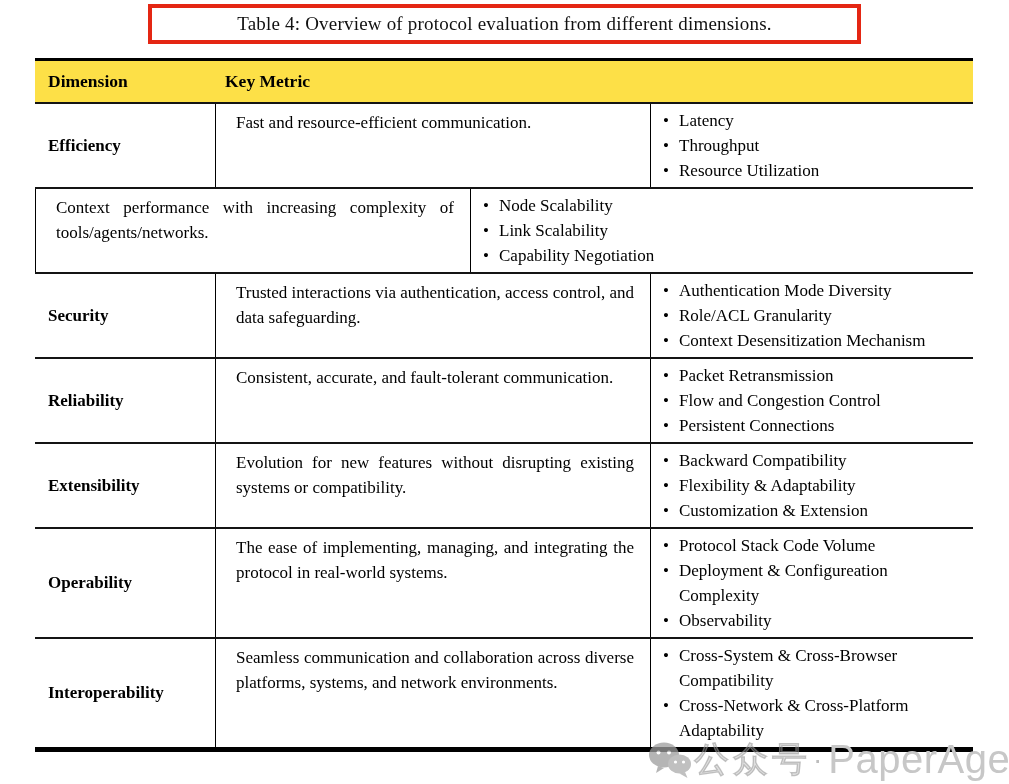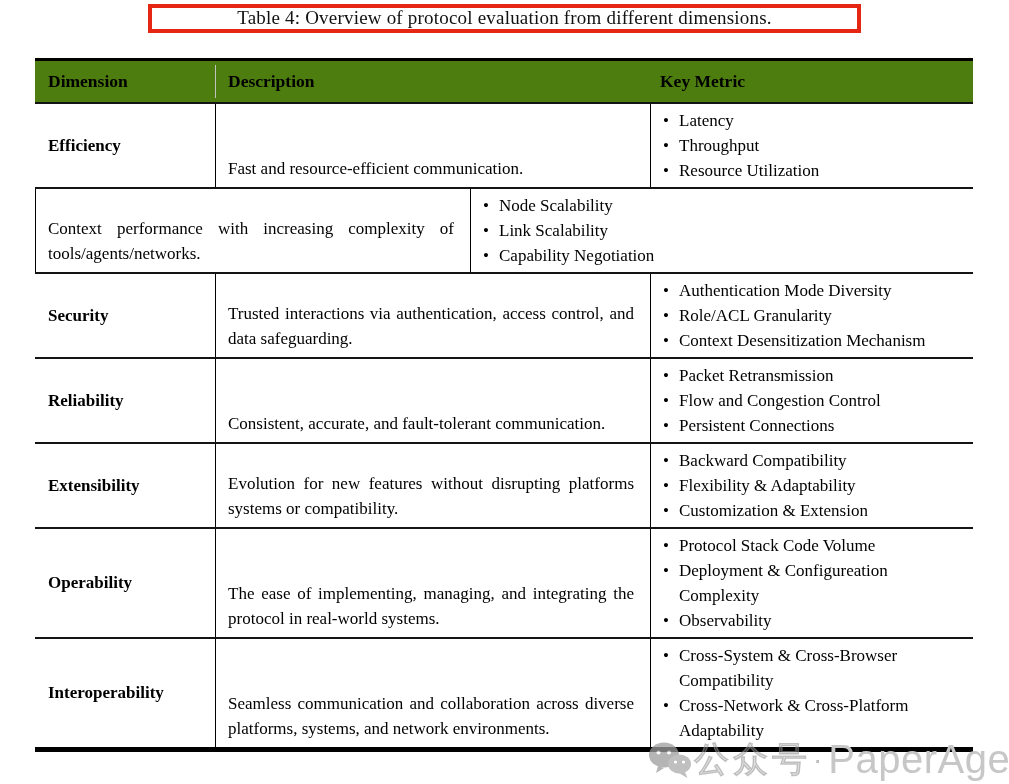--- a/index.html
+++ b/index.html
@@ -3,37 +3,37 @@
 <meta charset="utf-8">
 <style>
   * { margin: 0; padding: 0; box-sizing: border-box; }
   html, body { width: 1009px; height: 784px; background: #ffffff; overflow: hidden; }
   body { font-family: "Liberation Serif", "DejaVu Serif", serif; color: #000; position: relative; }
 
   
   .caption-box {
     position: absolute;
     left: 148px; top: 4px;
-    width: 713px; height: 29px;
+    width: 713px; height: 40px;
     border: 4px solid #e42613;
-    display: flex; align-items: flex-end; justify-content: center;
+    display: flex; align-items: center; justify-content: center;
   }
   .caption-text { font-size: 19px; color: #111; letter-spacing: 0.2px; }
 
   
   .paper-table {
     position: absolute;
     left: 35px; top: 58px;
     width: 938px;
     border-top: 3px solid #000;
     border-bottom: 5px solid #000;
   }
   .t-header {
     display: flex;
-    background: #4d7c0f;
+    background: #fde047;
     border-bottom: 2px solid #141414;
     height: 43px;
     align-items: center;
     font-weight: bold;
     font-size: 17.5px;
   }
   .h-dim  { flex: 0 0 180px; padding-left: 13px; height: 100%; display: flex; align-items: center; }
   .h-desc { flex: 0 0 435px; padding-left: 12px; height: 82%; display: flex; align-items: center;
             border-left: 1px solid #c2c2c2; }
   .h-metric { flex: 0 0 323px; padding-left: 10px; display: flex; align-items: center; }
@@ -45,22 +45,22 @@
   .t-row:last-child { border-bottom: none; }
 
   .dim-cell {
     flex: 0 0 180px;
     padding-left: 13px;
     display: flex; align-items: center;
     font-weight: bold; font-size: 17px;
   }
   .desc-cell {
     flex: 0 0 435px;
-    padding: 6px 16px 6px 12px;
-    display: flex; align-items: flex-end;
+    padding: 6px 16px 6px 20px;
+    display: flex; align-items: flex-start;
     border-left: 1.5px solid #000;
     font-size: 17px; line-height: 25px;
     text-align: justify;
   }
   .metrics-cell {
     flex: 0 0 323px;
     padding: 4px 4px 4px 12px;
     display: flex; flex-direction: column; justify-content: center;
     border-left: 1.5px solid #000;
     font-size: 17px; line-height: 25px;
@@ -94,21 +94,20 @@
 </head>
 <body>
 
 <div class="caption-box">
   <span class="caption-text">Table 4: Overview of protocol evaluation from different dimensions.</span>
 </div>
 
 <div class="paper-table">
   <div class="t-header">
     <div class="h-dim">Dimension</div>
-    <div class="h-desc">Description</div>
     <div class="h-metric">Key Metric</div>
   </div>
   <div id="table-body">
   <div class="t-row">
     <div class="dim-cell">Efficiency</div>
     <div class="desc-cell">
           <span>Fast and resource-efficient communication.</span>
         </div>
     <div class="metrics-cell">
   <div class="metric-item">
@@ -192,21 +191,21 @@
   <div class="metric-item">
     <span class="bullet">•</span>
     <span class="metric-text">Persistent Connections</span>
   </div>
 </div>
   </div>
 
   <div class="t-row">
     <div class="dim-cell">Extensibility</div>
     <div class="desc-cell">
-          <span>Evolution for new features without disrupting platforms systems or compatibility.</span>
+          <span>Evolution for new features without disrupting existing systems or compatibility.</span>
         </div>
     <div class="metrics-cell">
   <div class="metric-item">
     <span class="bullet">•</span>
     <span class="metric-text">Backward Compatibility</span>
   </div>
 
   <div class="metric-item">
     <span class="bullet">•</span>
     <span class="metric-text">Flexibility &amp; Adaptability</span>

